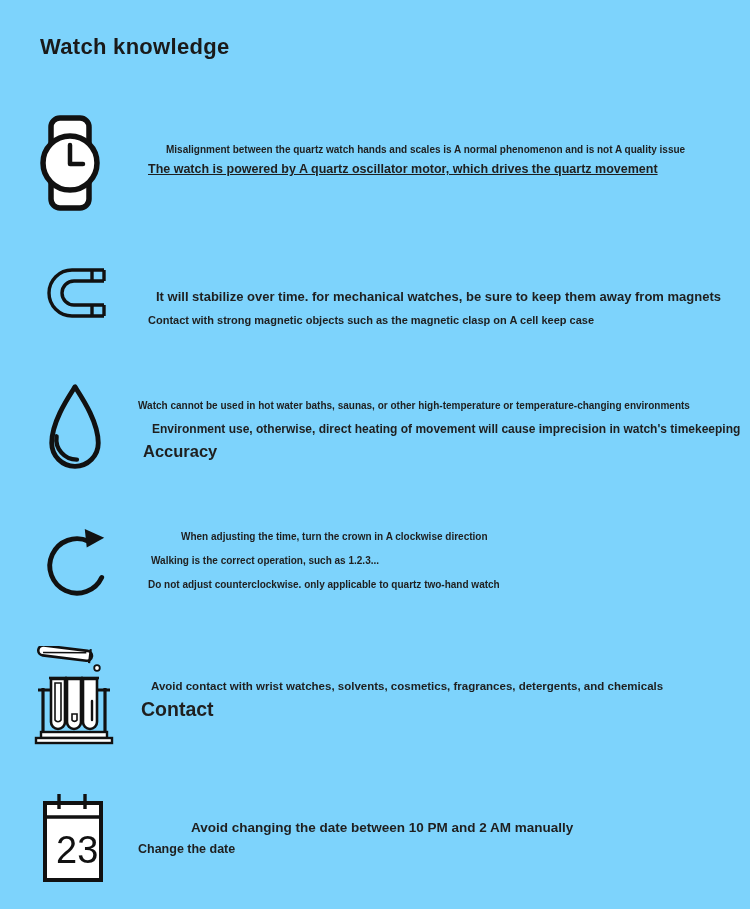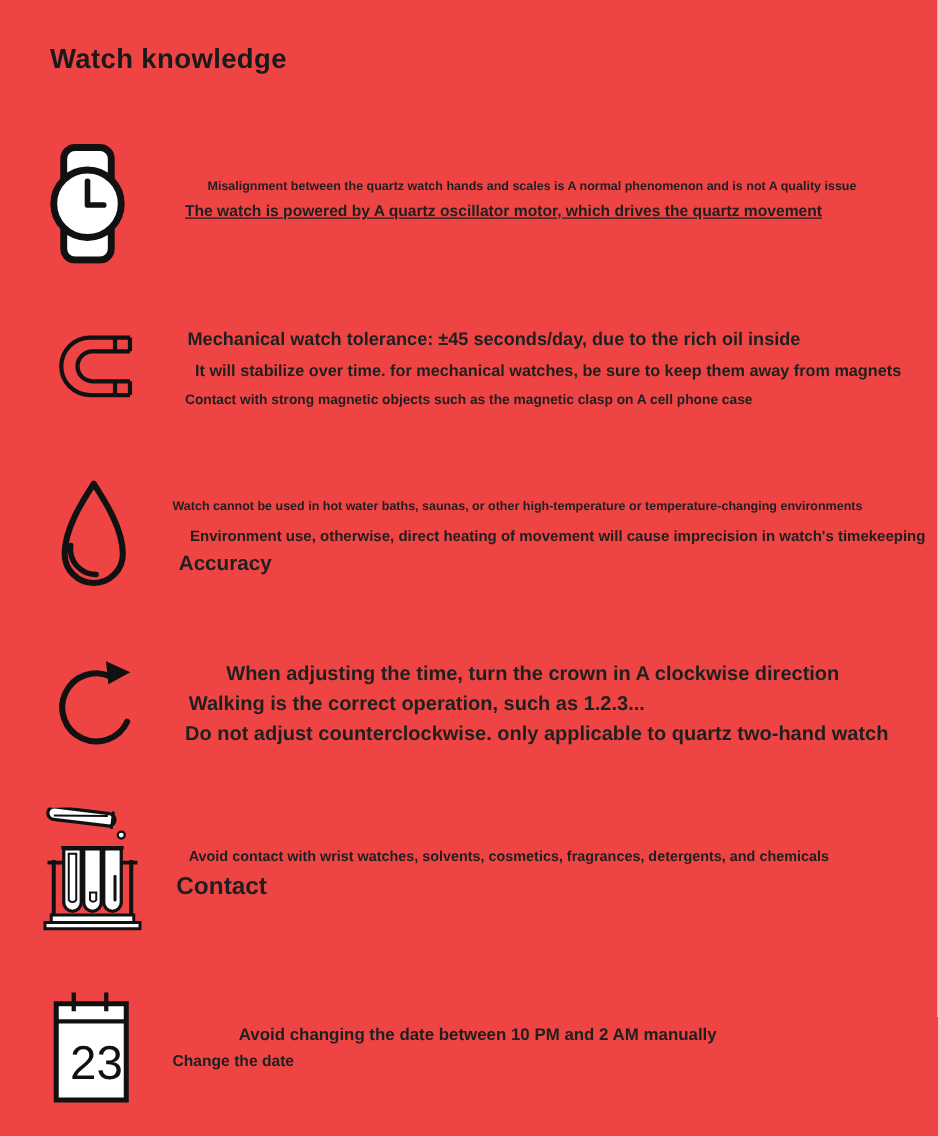--- a/index.html
+++ b/index.html
@@ -1,34 +1,34 @@
 <!DOCTYPE html>
 <html><head>
 <meta charset="utf-8">
 <style>
   html,body { margin:0; padding:0; background:#ffffff; }
   .page {
     position:relative;
     width:750px; height:909px;
-    background:#ef4444;
+    background:#7dd3fc;
     font-family:"Liberation Sans", sans-serif;
     color:#1a1a1a;
     overflow:hidden;
   }
   .abs { position:absolute; white-space:nowrap; }
   .title { font-size:22px; font-weight:bold; letter-spacing:.3px; }
   .ln { font-weight:bold; color:#1f1f1f; }
   .fs10  { font-size:10px; }
   .fs11  { font-size:11px; }
   .fs115 { font-size:11.5px; }
   .fs12  { font-size:12px; }
   .fs125 { font-size:12.5px; }
   .fs13  { font-size:13px; }
   .fs135 { font-size:13.5px; }
-  .fs14  { font-size:16px;text-align:center; }
+  .fs14  { font-size:10px;text-align:center; }
   .fs145 { font-size:14.5px; }
   .fs16  { font-size:16.5px; }
   .fs19  { font-size:19.5px; }
   .icon svg { display:block; }
 </style>
 </head>
 <body>
 
 <div class="page">
 
@@ -47,23 +47,22 @@
   <div class="abs icon" style="left:42px; top:264px;">
     <svg width="64" height="58" viewBox="0 0 64 56">
       <path d="M62,5 H30 A23,23 0 0 0 30,51 H62" fill="none" stroke="#111" stroke-width="3.4"></path>
       <path d="M62,16 H32 A12,12 0 0 0 32,40 H62" fill="none" stroke="#111" stroke-width="3.4"></path>
       <line x1="62" y1="5" x2="62" y2="16" stroke="#111" stroke-width="3.4"></line>
       <line x1="62" y1="40" x2="62" y2="51" stroke="#111" stroke-width="3.4"></line>
       <line x1="50" y1="5" x2="50" y2="16" stroke="#111" stroke-width="3.4"></line>
       <line x1="50" y1="40" x2="50" y2="51" stroke="#111" stroke-width="3.4"></line>
     </svg>
   </div>
-  <div class="abs ln fs145" style="left:150px; top:264px;">Mechanical watch tolerance: ±45 seconds/day, due to the rich oil inside</div>
   <div class="abs ln fs13" style="left:156px; top:289px;">It will stabilize over time. for mechanical watches, be sure to keep them away from magnets</div>
-  <div class="abs ln fs11" style="left:148px; top:314px;">Contact with strong magnetic objects such as the magnetic clasp on A cell phone case</div>
+  <div class="abs ln fs11" style="left:148px; top:314px;">Contact with strong magnetic objects such as the magnetic clasp on A cell keep case</div>
 
   <div class="abs icon" style="left:43px; top:381px;">
     <svg width="64" height="99" viewBox="0 0 66 100">
       <path d="M33,5 C26,16 9,41 9,63 A24,24 0 0 0 57,63 C57,41 40,16 33,5 Z" fill="none" stroke="#111" stroke-width="5" stroke-linejoin="round"></path>
       <path d="M14,56 A21,21 0 0 0 35,80" fill="none" stroke="#111" stroke-width="4.5" stroke-linecap="round"></path>
     </svg>
   </div>
   <div class="abs ln fs12" style="left:152px; top:422px;">Environment use, otherwise, direct heating of movement will cause imprecision in watch's timekeeping</div>
   <div class="abs ln fs10" style="left:138px; top:400px;">Watch cannot be used in hot water baths, saunas, or other high-temperature or temperature-changing environments</div>
   <div class="abs ln fs16" style="left:143px; top:442px;">Accuracy</div>

